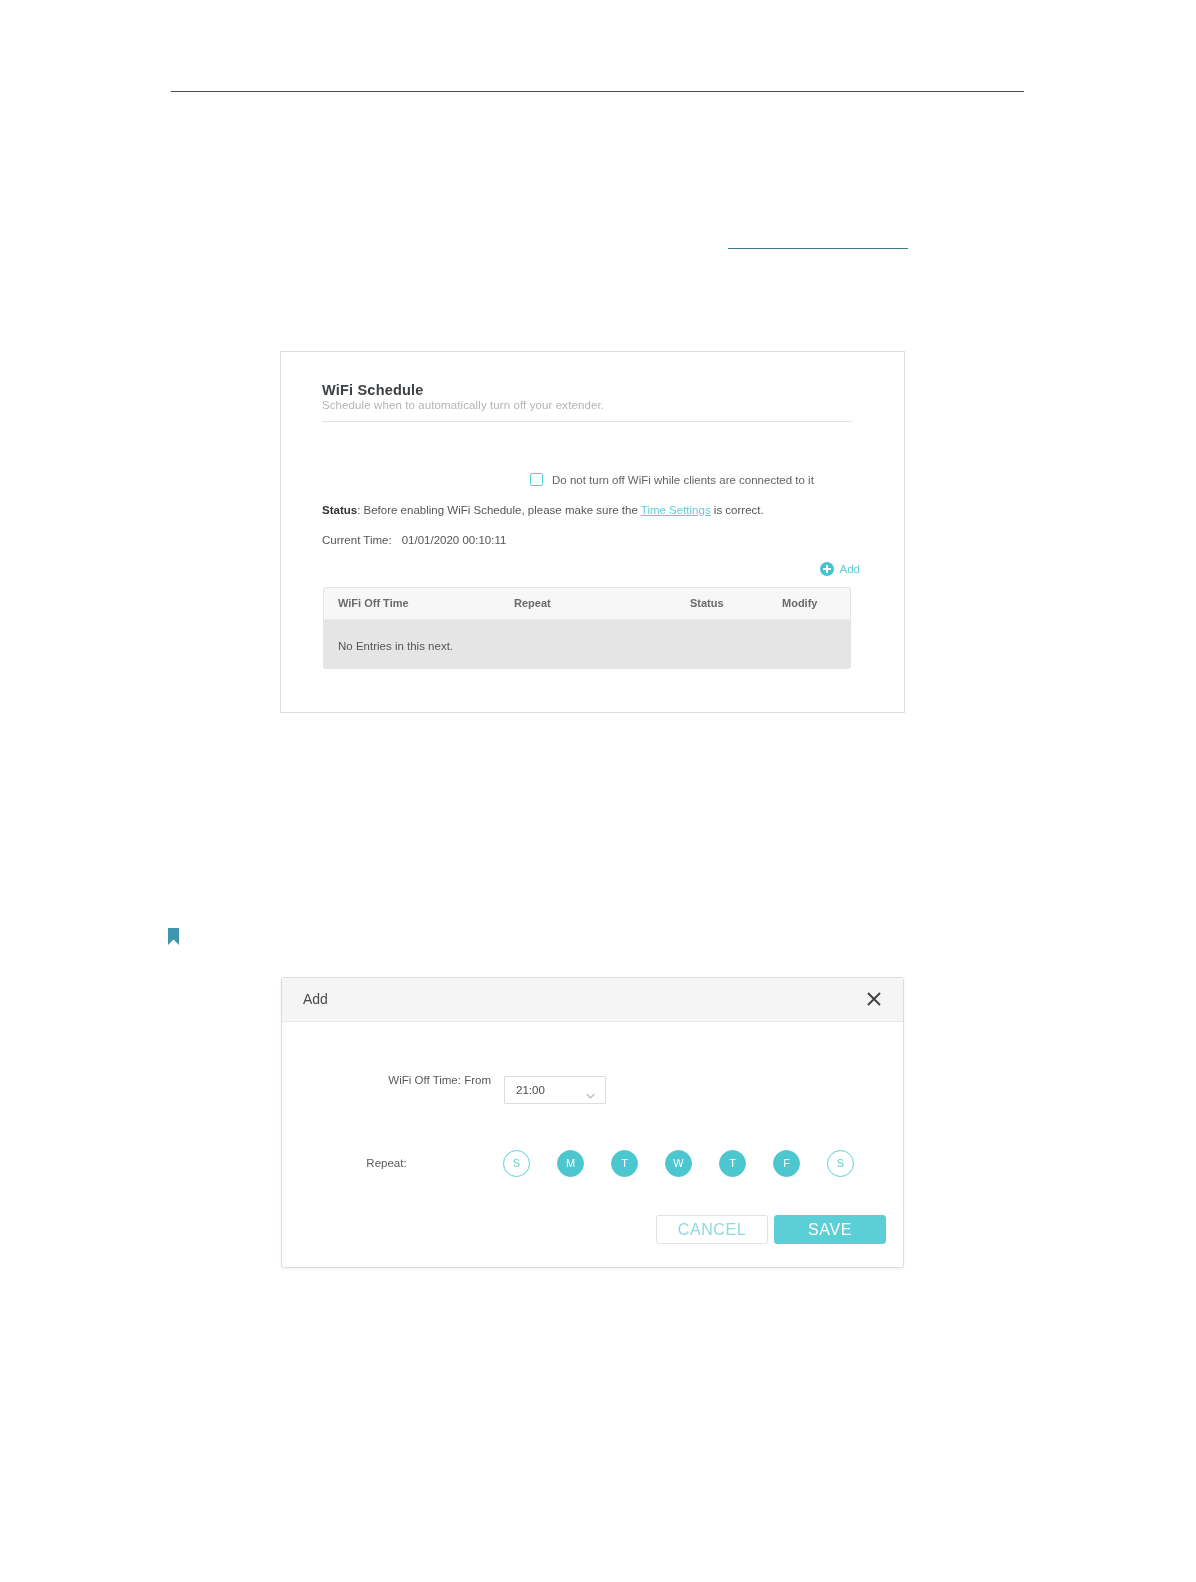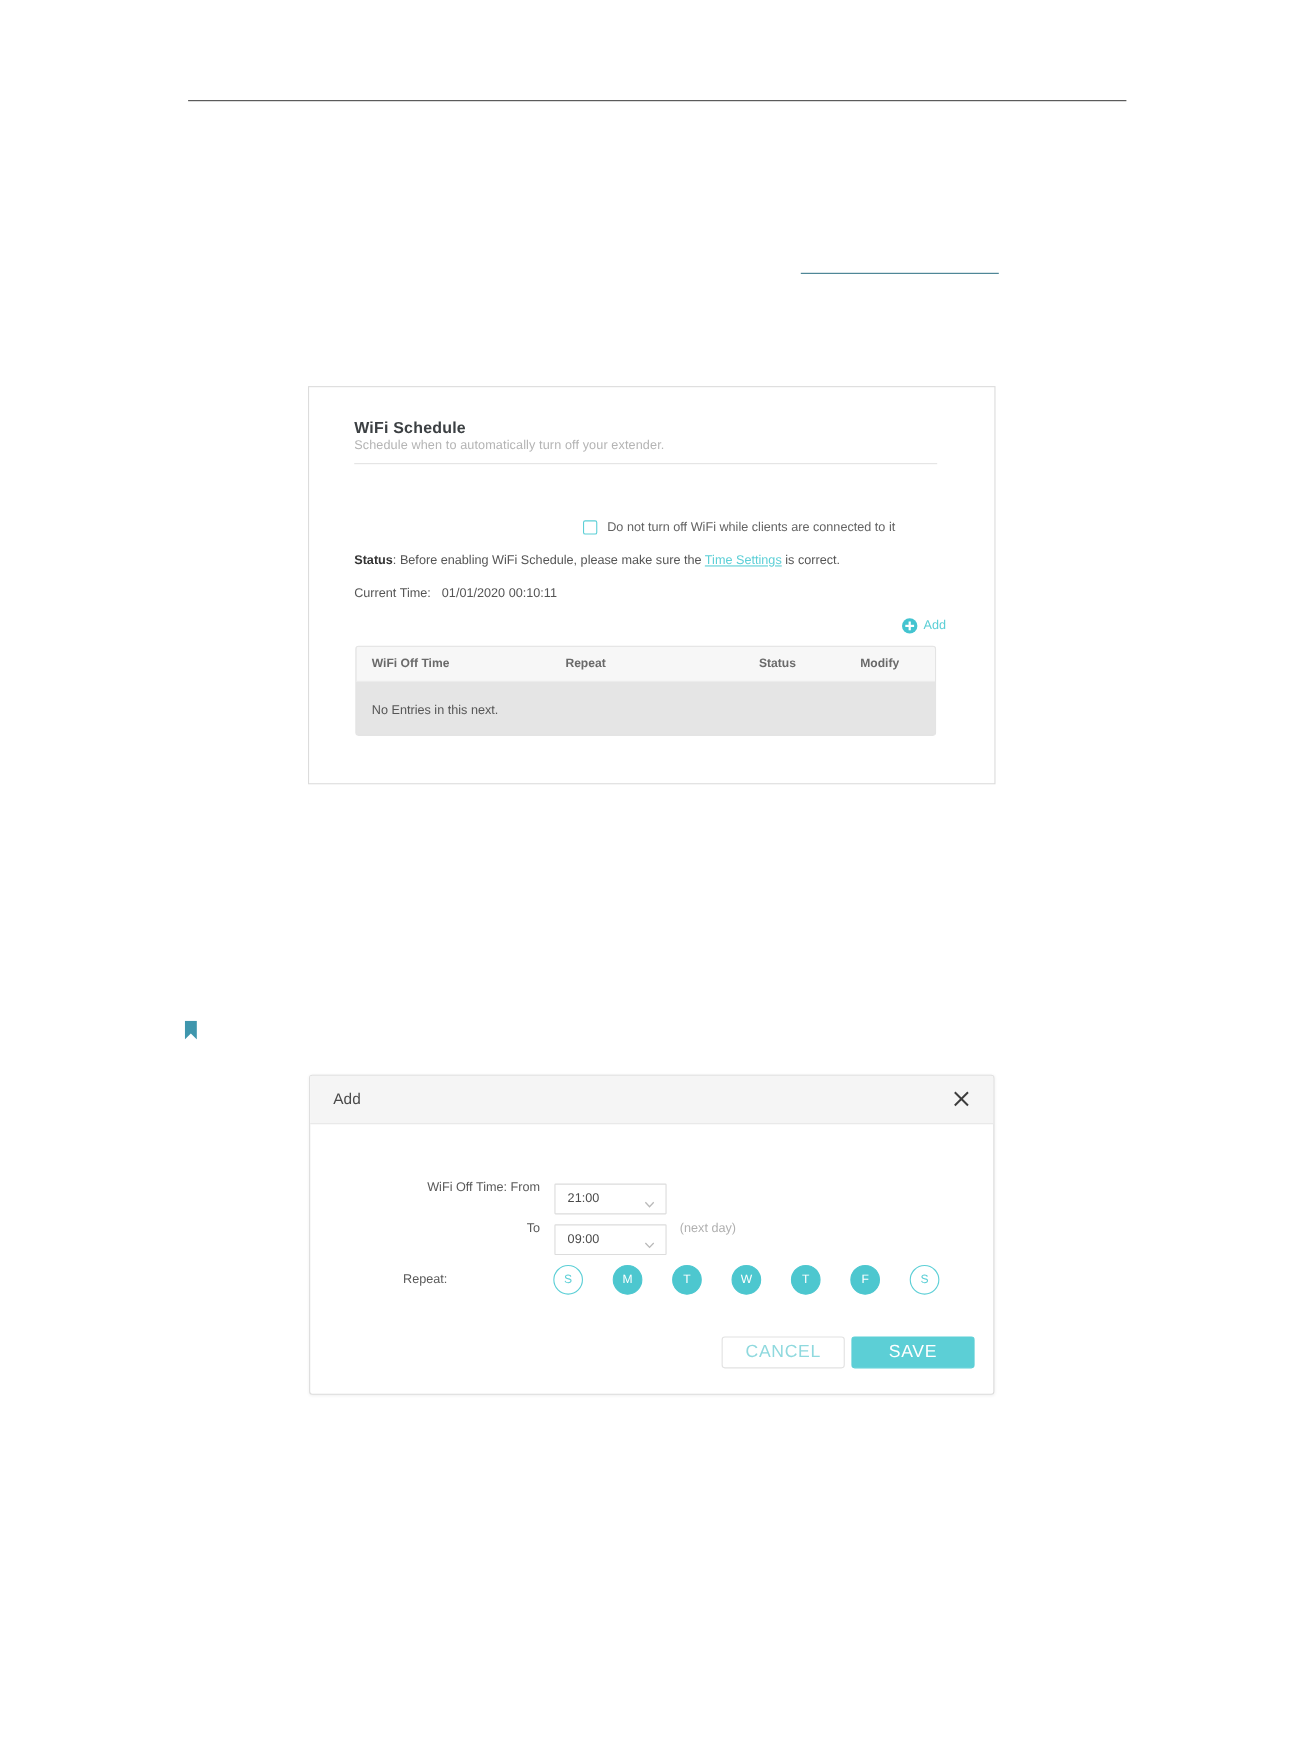--- a/index.html
+++ b/index.html
@@ -460,32 +460,20 @@
       <div class="select-box">
         <span class="select-value">21:00</span>
         <span class="select-caret">
           <svg width="9" height="9" viewBox="0 0 9 9" xmlns="http://www.w3.org/2000/svg">
             <path d="M0.7 2 L4.5 6 L8.3 2" stroke="#b9b9b9" stroke-width="1.2" fill="none"></path>
           </svg>
         </span>
       </div>
     </div>
 
-    <div class="field-row" id="row-to">
-      <span class="field-label">To</span>
-      <div class="select-box">
-        <span class="select-value">09:00</span>
-        <span class="select-caret">
-          <svg width="9" height="9" viewBox="0 0 9 9" xmlns="http://www.w3.org/2000/svg">
-            <path d="M0.7 2 L4.5 6 L8.3 2" stroke="#b9b9b9" stroke-width="1.2" fill="none"></path>
-          </svg>
-        </span>
-      </div>
-      <span class="next-day">(next day)</span>
-    </div>
 
     <div id="repeat-row">
       <span class="repeat-label">Repeat:</span>
       <div class="day-list">
         <span class="day-circle off">S</span>
         <span class="day-circle on">M</span>
         <span class="day-circle on">T</span>
         <span class="day-circle on">W</span>
         <span class="day-circle on">T</span>
         <span class="day-circle on">F</span>

